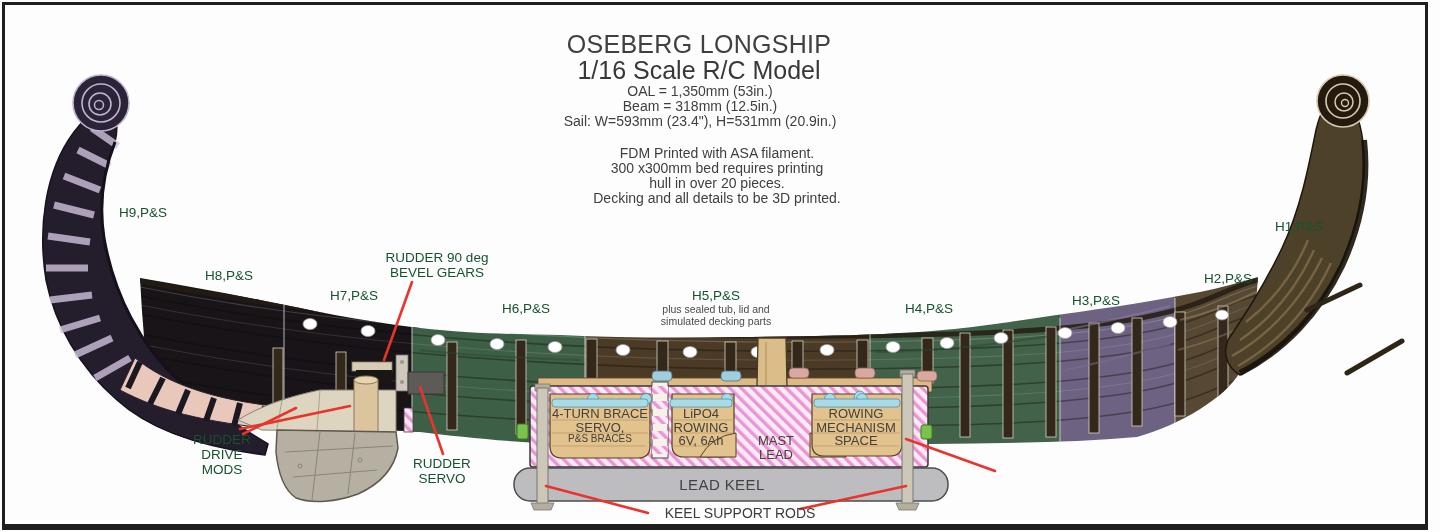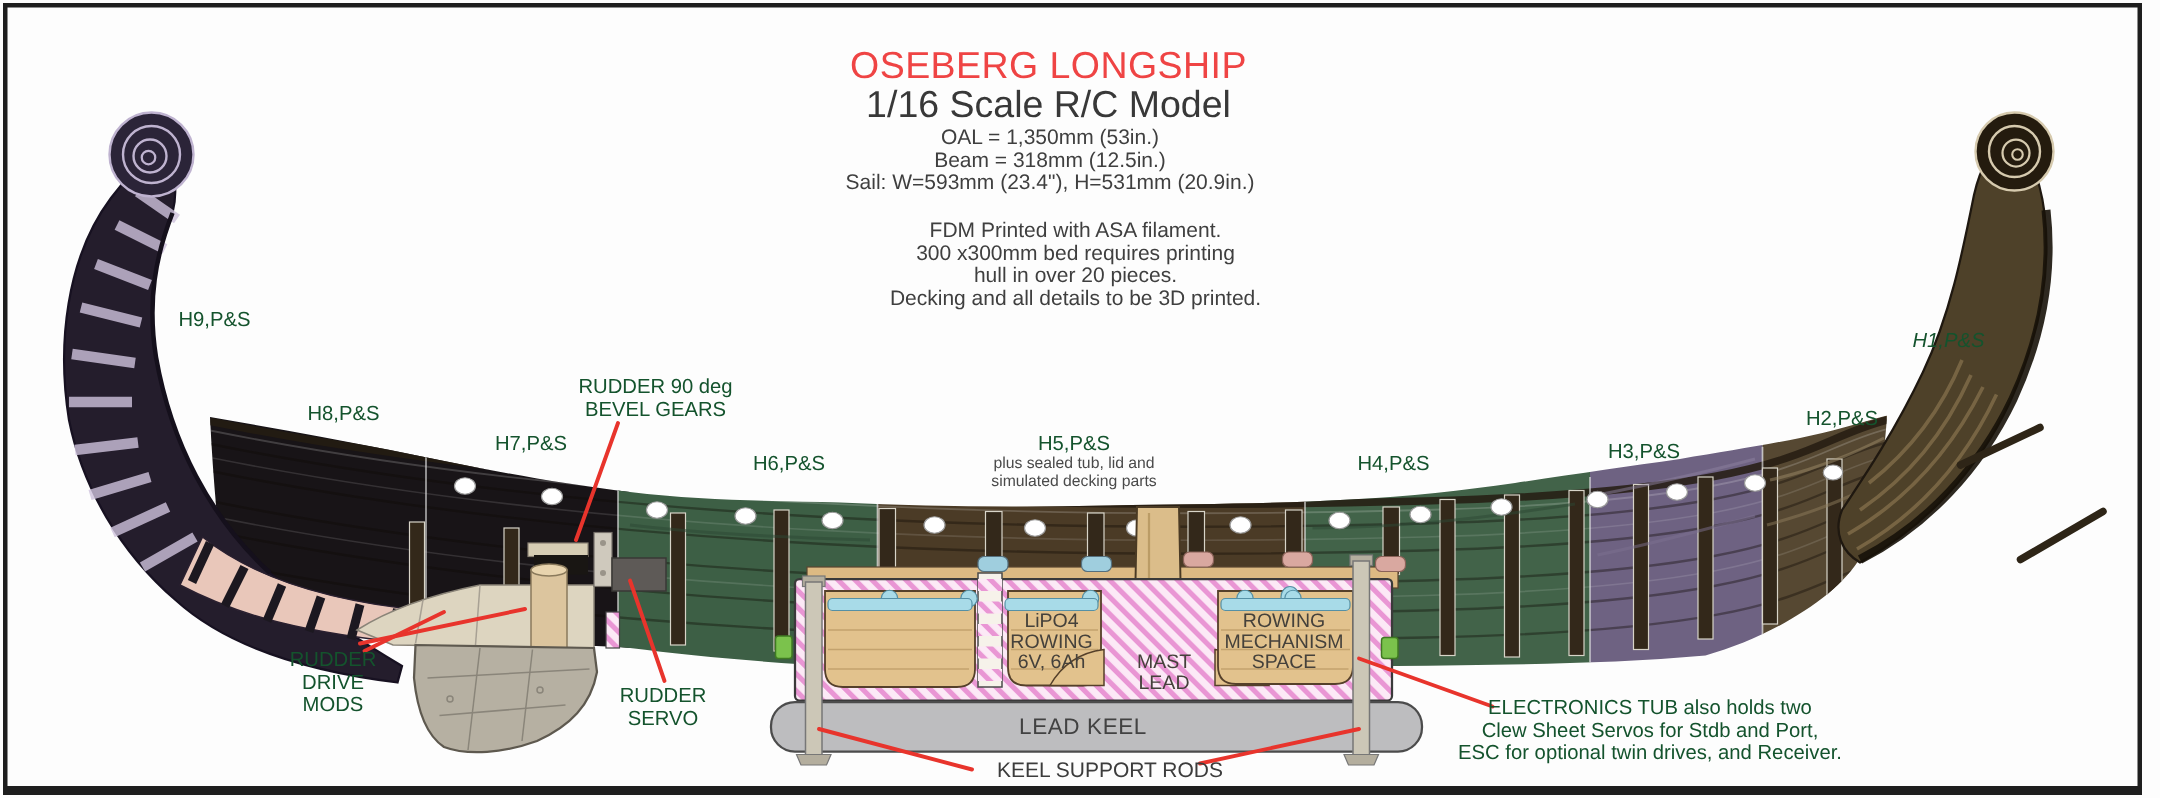--- a/index.html
+++ b/index.html
@@ -3,21 +3,21 @@
 <meta charset="utf-8">
 <style>
   html,body{margin:0;padding:0;background:#ffffff;}
   body{font-family:"Liberation Sans", sans-serif;}
   .canvas{position:relative;width:1440px;height:532px;background:#fdfdfd;overflow:hidden;}
   .frame{position:absolute;left:2px;top:2px;right:12px;bottom:2px;border:3px solid #1e1e1e;border-bottom-width:6px;pointer-events:none;}
   svg.ship{position:absolute;left:0;top:0;}
   .lbl{position:absolute;transform:translateX(-50%);text-align:center;color:#14532d;
        font-size:13.5px;line-height:1.12;white-space:nowrap;}
   .lbl.sm{font-size:10.5px;color:#4a4a4a;}
-  .ttl1{font-size:25px;letter-spacing:.3px;color:#ef4444;}
+  .ttl1{font-size:25px;letter-spacing:.3px;color:#404040;}
   .ttl2{font-size:25px;color:#383838;}
   .spec{font-size:14px;color:#3f3f3f;}
   .note{font-size:14px;color:#3f3f3f;line-height:1.0;}
   .note div{margin-bottom:1px;}
   .tub-lbl{color:#45413b;font-size:13px;line-height:1.05;}
   .tub-lbl .tiny{font-size:10px;}
   .keel-lbl{font-size:15px;color:#424242;letter-spacing:.4px;}
   .rods-lbl{font-size:14px;color:#3c3c3c;}
 </style>
 </head>
@@ -331,38 +331,43 @@
   <div class="lbl" style="left:143px;top:205px;">H9,P&amp;S</div>
   <div class="lbl" style="left:229px;top:268px;">H8,P&amp;S</div>
   <div class="lbl" style="left:354px;top:288px;">H7,P&amp;S</div>
   <div class="lbl" style="left:526px;top:301px;">H6,P&amp;S</div>
   <div class="lbl" style="left:716px;top:288px;">H5,P&amp;S</div>
   <div class="lbl sm" style="left:716px;top:304px;">plus sealed tub, lid and</div>
   <div class="lbl sm" style="left:716px;top:316px;">simulated decking parts</div>
   <div class="lbl" style="left:929px;top:301px;">H4,P&amp;S</div>
   <div class="lbl" style="left:1096px;top:293px;">H3,P&amp;S</div>
   <div class="lbl" style="left:1228px;top:271px;">H2,P&amp;S</div>
-  <div class="lbl" style="left:1299px;top:219px;font-style:italic;">H1,P&amp;S</div>
+  <div class="lbl" style="left:1299px;top:219px;">H1,P&amp;S</div>
 
   <div class="lbl" style="left:437px;top:250px;">
     <div>RUDDER 90 deg</div>
     <div>BEVEL GEARS</div>
   </div>
 
   <div class="lbl" style="left:222px;top:432px;">
     <div>RUDDER</div>
     <div>DRIVE</div>
     <div>MODS</div>
   </div>
 
   <div class="lbl" style="left:442px;top:456px;">
     <div>RUDDER</div>
     <div>SERVO</div>
   </div>
 
+  <div class="lbl tub-lbl" style="left:600px;top:407px;">
+    <div>4-TURN BRACE</div>
+    <div>SERVO,</div>
+    <div class="tiny">P&amp;S BRACES</div>
+  </div>
 
   <div class="lbl tub-lbl" style="left:701px;top:407px;">
     <div>LiPO4</div>
     <div>ROWING</div>
     <div>6V, 6Ah</div>
   </div>
 
   <div class="lbl tub-lbl" style="left:776px;top:434px;">
     <div>MAST</div>
     <div>LEAD</div>
@@ -370,20 +375,15 @@
 
   <div class="lbl tub-lbl" style="left:856px;top:407px;">
     <div>ROWING</div>
     <div>MECHANISM</div>
     <div>SPACE</div>
   </div>
 
   <div class="lbl keel-lbl" style="left:722px;top:477px;">LEAD KEEL</div>
   <div class="lbl rods-lbl" style="left:722px;top:506px;padding-left:36px;">KEEL SUPPORT RODS</div>
 
-  <div class="lbl" style="left:1100px;top:464px;">
-    <div>ELECTRONICS TUB also holds two</div>
-    <div>Clew Sheet Servos for Stdb and Port,</div>
-    <div>ESC for optional twin drives, and Receiver.</div>
-  </div>
 
   <div class="frame"></div>
 </div>
 
 </body></html>

